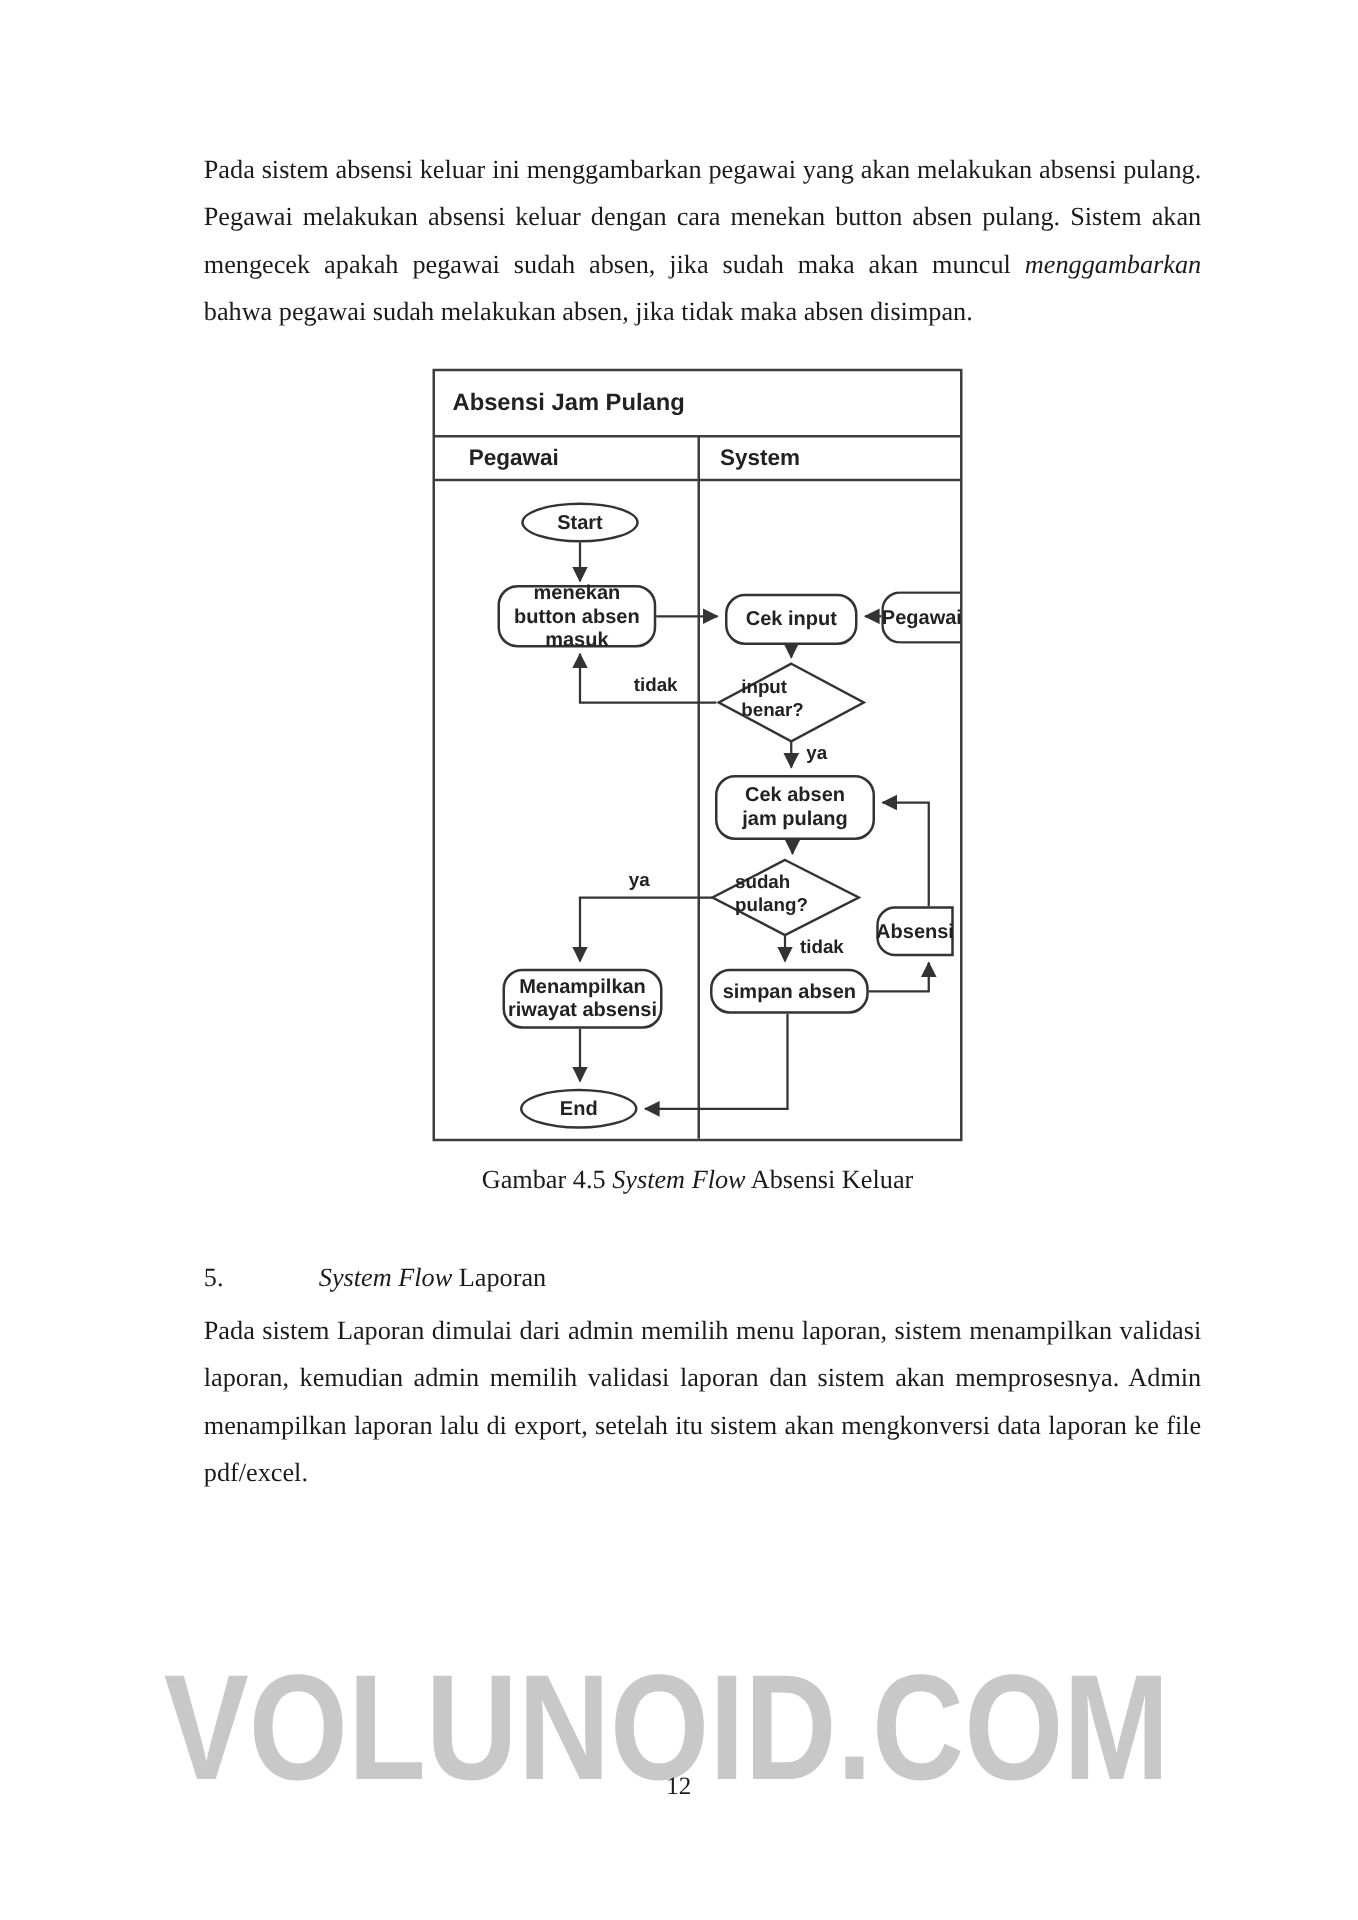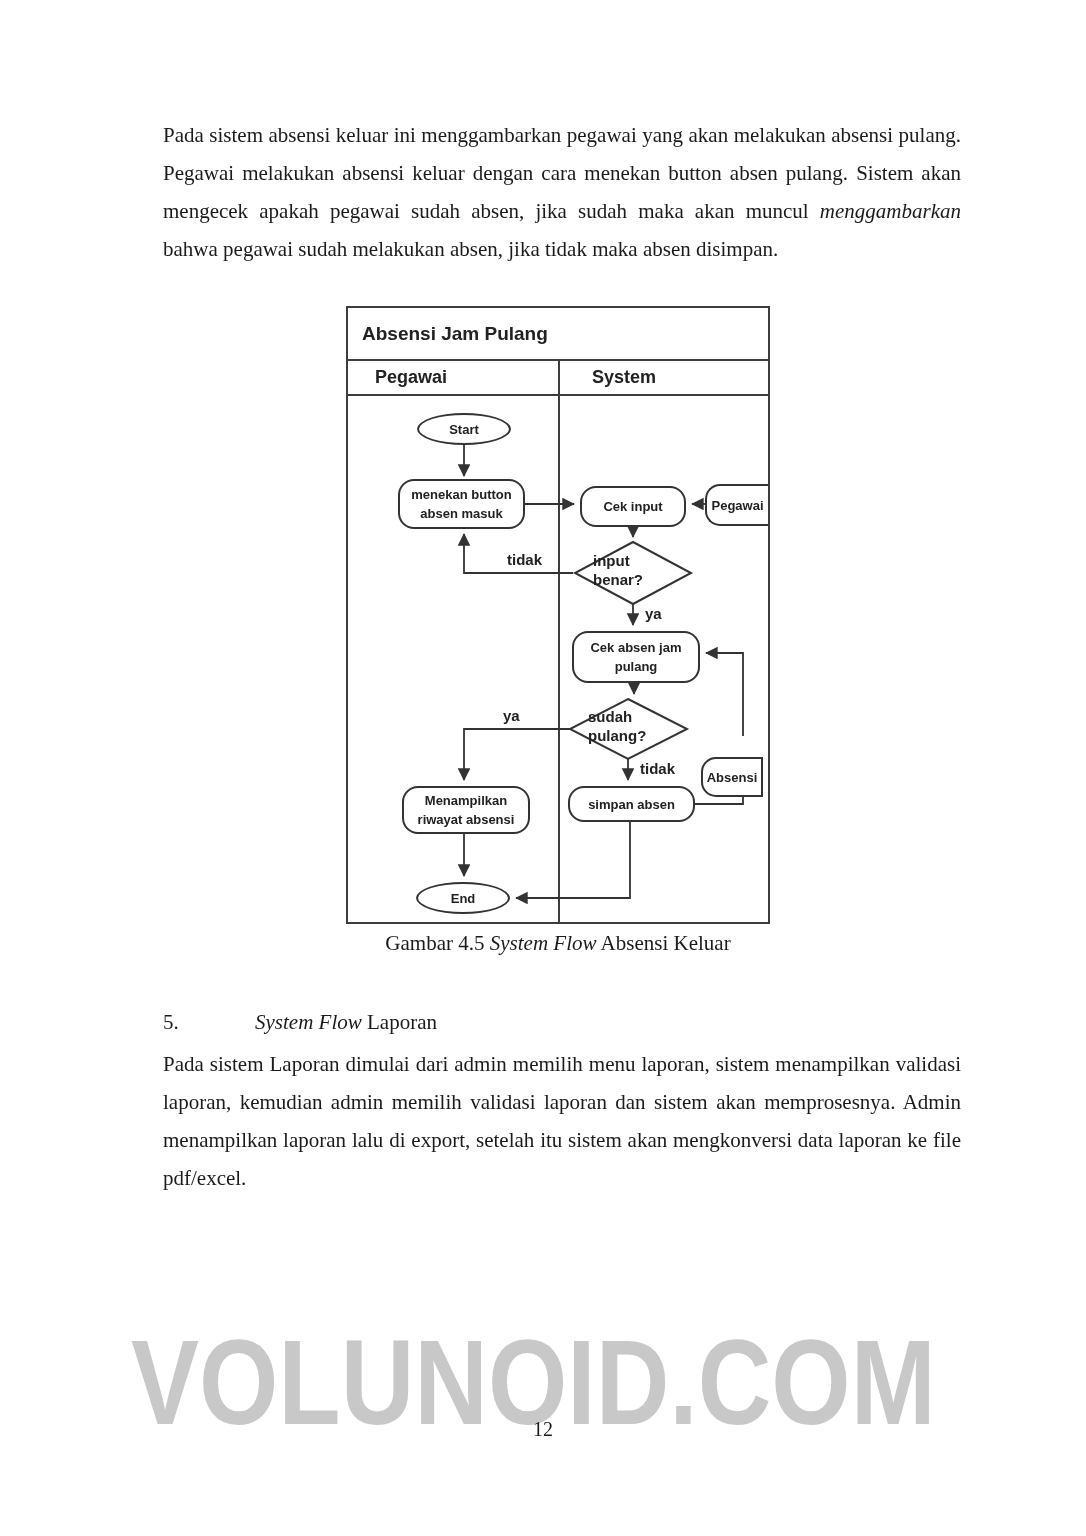--- a/index.html
+++ b/index.html
@@ -24,53 +24,53 @@
   #para1{top:116px;}
   #para2{top:1045px;}
   .heading{
     position:absolute;left:163px;top:1003px;width:798px;
     font-size:21px;line-height:38px;
   }
   .heading .h-num{position:absolute;left:0;top:0;}
   .heading .h-title{position:absolute;left:92px;top:0;}
   
   .flowchart{
-    position:absolute;left:346px;top:306px;
+    position:absolute;left:346px;top:295px;
     width:424px;height:618px;
     border:2px solid #3d3d3d;
     box-sizing:border-box;
     background:#fff;
     font-family:"Liberation Sans", sans-serif;
     color:#222;
   }
   .fc-title{
     height:51px;border-bottom:2px solid #3d3d3d;
     display:flex;align-items:center;
     padding-left:14px;
     font-size:19px;font-weight:700;
   }
   .fc-lanes{
     height:33px;border-bottom:2px solid #3d3d3d;
     display:flex;align-items:center;
     font-size:18px;font-weight:700;
   }
   .fc-lane-left{width:210px;padding-left:27px;box-sizing:border-box;}
-  .fc-lane-right{flex:1;padding-left:34px;}
+  .fc-lane-right{flex:1;padding-left:18px;}
   .fc-divider{
     position:absolute;left:210px;top:51px;bottom:0;
     width:2px;background:#3d3d3d;
   }
   .fc-svg{position:absolute;left:0;top:0;z-index:1;}
   .node{
     position:absolute;z-index:2;
     background:#fff;
     border:2px solid #333;
     display:flex;align-items:center;justify-content:center;
     text-align:center;
-    font-size:13px;font-weight:700;line-height:19px;
+    font-size:16px;font-weight:700;line-height:19px;
     box-sizing:border-box;
   }
   .node-rounded{border-radius:16px;}
   .node-terminator{border-radius:50%;}
   .node-store{border-radius:15px 0 0 15px;}
   .node .lbl{display:block;}
   .diamond-label{
     position:absolute;z-index:2;
     font-size:15px;font-weight:700;line-height:19px;
   }
@@ -154,21 +154,21 @@
     <div class="node node-store" style="left:357px;top:176px;width:63px;height:42px;border-right:none;">Pegawai</div>
 
     <div class="diamond-label" style="left:245px;top:243px;width:80px;">input benar?</div>
 
     <div class="node node-rounded" style="left:224px;top:323px;width:128px;height:52px;">
       <span class="lbl" style="width:92px;">Cek absen jam pulang</span>
     </div>
 
     <div class="diamond-label" style="left:240px;top:399px;width:80px;">sudah pulang?</div>
 
-    <div class="node node-store" style="left:353px;top:428px;width:62px;height:40px;margin-top:21px;">Absensi</div>
+    <div class="node node-store" style="left:353px;top:428px;width:62px;height:40px;">Absensi</div>
 
     <div class="node node-rounded" style="left:54px;top:478px;width:128px;height:48px;padding:0 1px;">Menampilkan riwayat absensi</div>
 
     <div class="node node-rounded" style="left:220px;top:478px;width:127px;height:36px;">simpan absen</div>
 
     <div class="node node-terminator" style="left:68px;top:574px;width:94px;height:32px;">End</div>
 
     <div class="edge-label" style="left:142px;top:244px;width:50px;text-align:right;">tidak</div>
     <div class="edge-label" style="left:295px;top:298px;">ya</div>
     <div class="edge-label" style="left:153px;top:400px;">ya</div>

